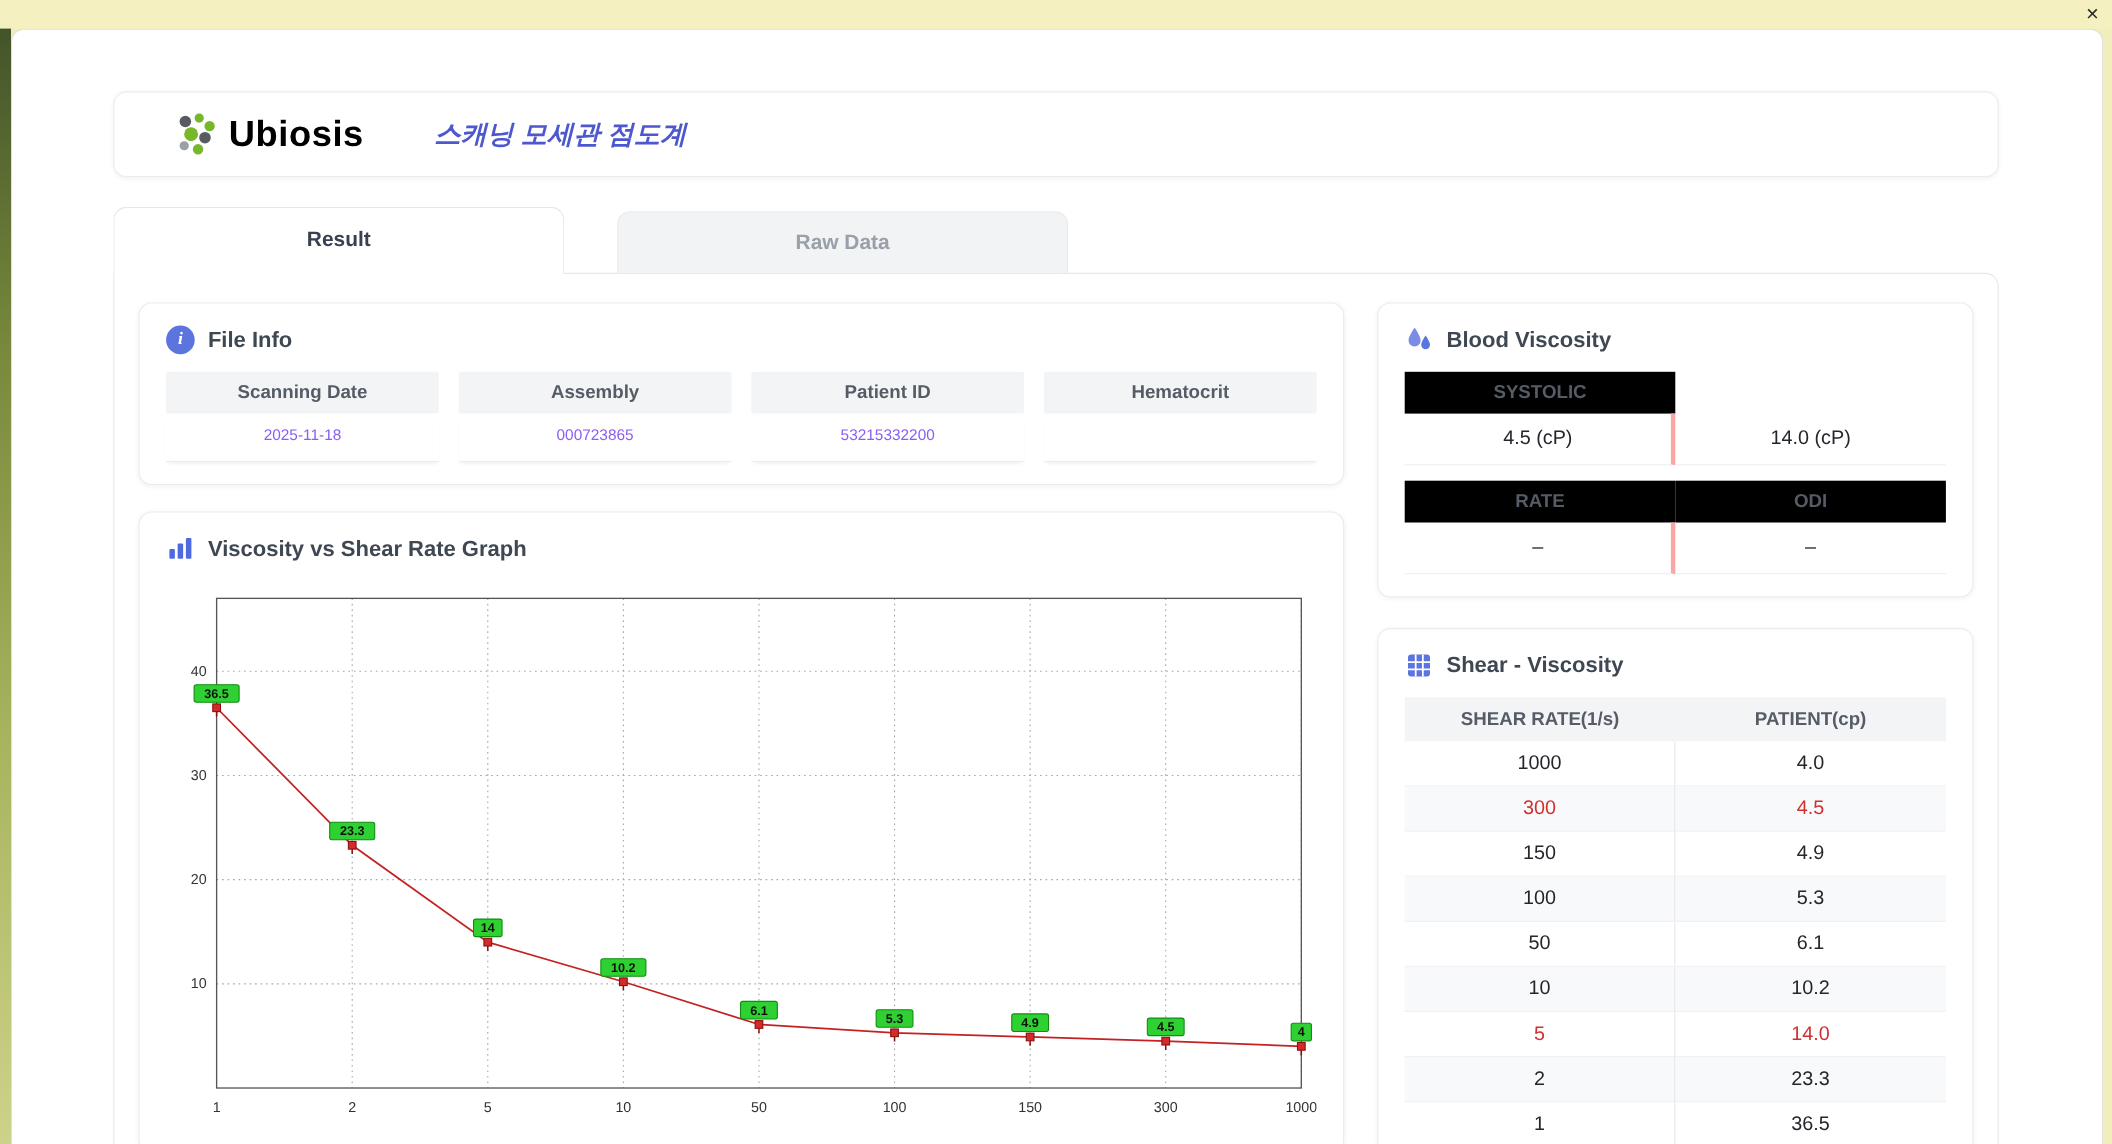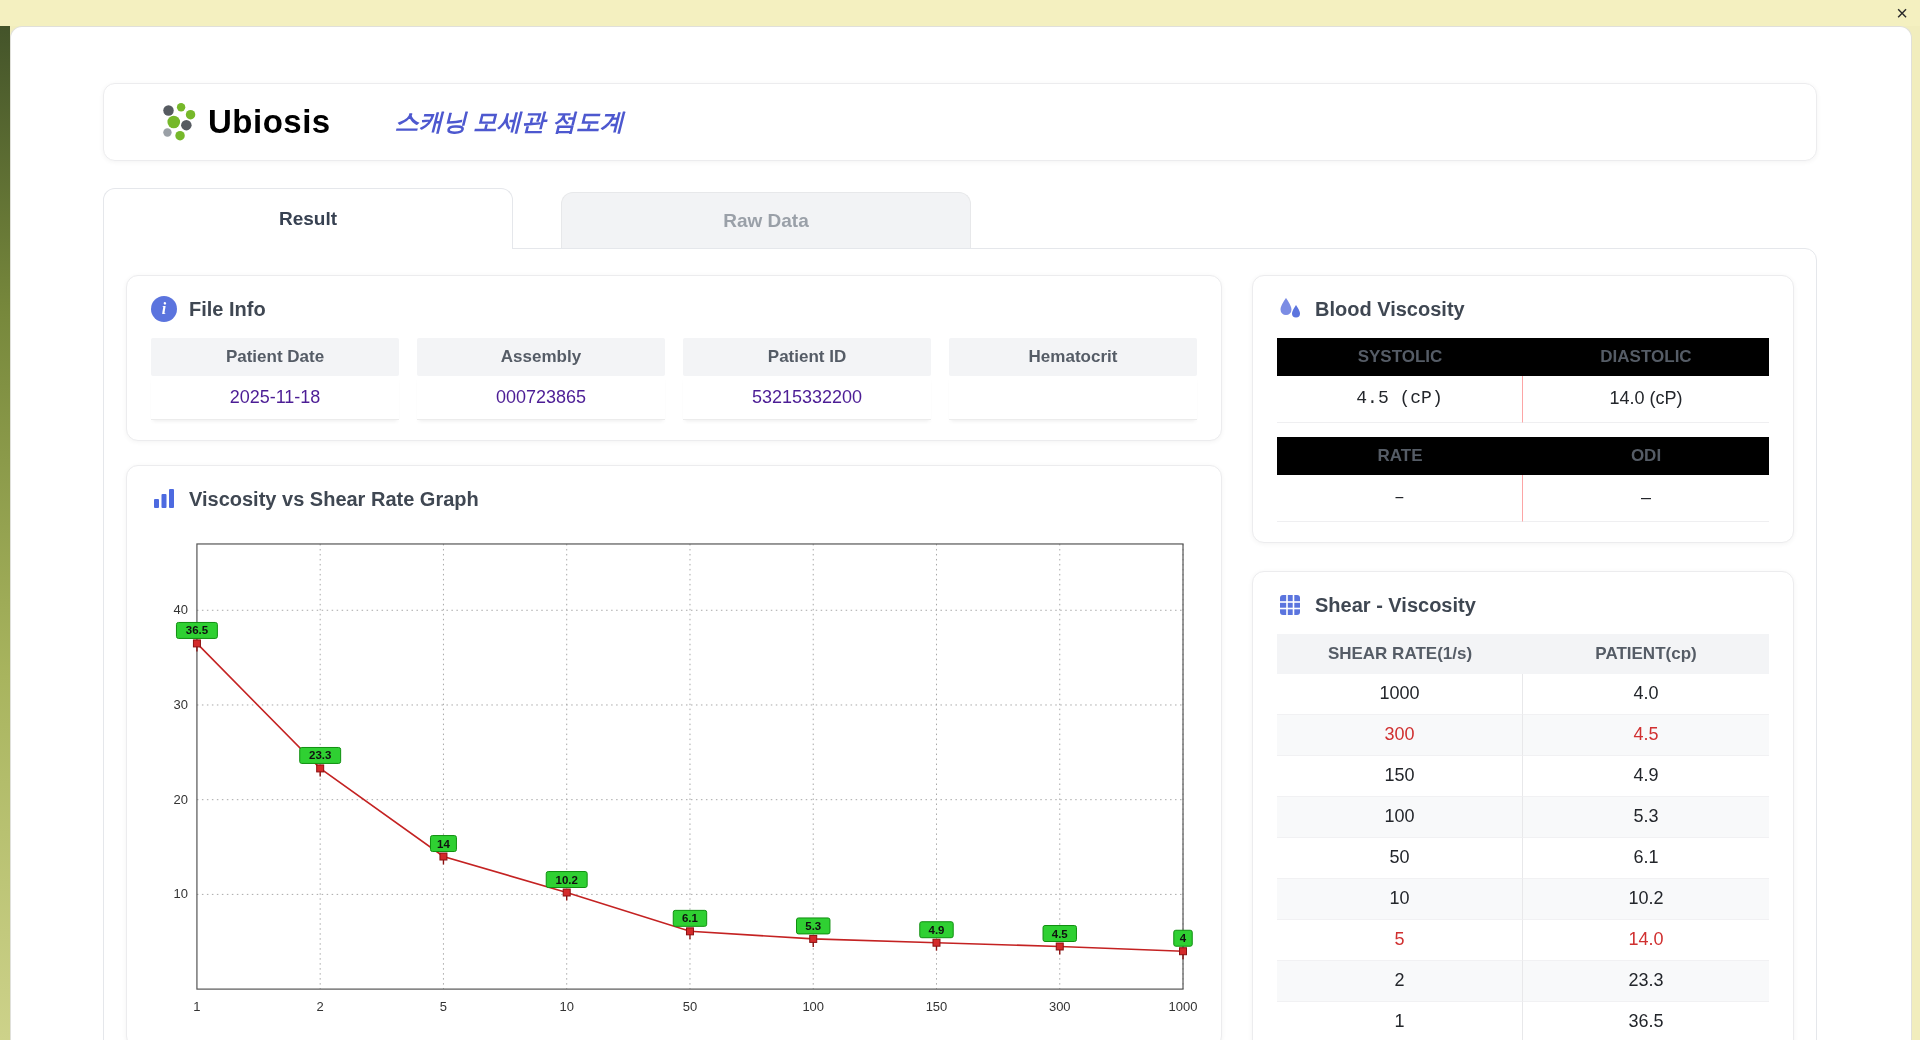--- a/index.html
+++ b/index.html
@@ -47,33 +47,33 @@
   .icon-badge { display:inline-flex; align-items:center; justify-content:center; flex:0 0 auto; }
   .info-circle { width:26px; height:26px; border-radius:50%; background:#5b74de; color:#fff;
     font-size:16px; font-weight:bold; font-family:"Liberation Serif", serif;
     display:flex; align-items:center; justify-content:center; font-style:italic; }
 
   
   .fi-fields { display:flex; gap:18px; }
   .fi-field { flex:1; }
   .fi-label { background:#f3f4f6; text-align:center; padding:9px 0; font-size:17px;
     color:#555c66; font-weight:bold; border-radius:2px; }
-  .fi-value { text-align:center; padding:11px 0; font-size:18px; color:#4c1d95;
+  .fi-value { text-align:center; padding:11px 0; font-size:14px; color:#8b5cf6;
     min-height:44px; border-bottom:1px solid #ececec;
     box-shadow:0 3px 4px -2px rgba(0,0,0,.08); }
 
   .mb24 { margin-bottom:24px; } .mb28 { margin-bottom:28px; }
 
   
   .bv-grid { display:grid; grid-template-columns:1fr 1fr; }
   .bv-h { background:#000000; text-align:center; padding:9px 0; font-size:17px;
     font-weight:bold; color:#555c66; }
   .bv-v { text-align:center; padding:12px 0 13px; font-size:18px; color:#23262b;
     border-bottom:1px solid #efeff1; }
-  .bv-v.first { border-right:1px solid #fca5a5;font-family:Liberation Mono, monospace; }
+  .bv-v.first { border-right:4px solid #fca5a5; }
   .bv-gap { height:14px; }
 
   
   .sv-head { display:grid; grid-template-columns:1fr 1fr; background:#f3f4f6; }
   .sv-head > div { text-align:center; padding:10px 0; font-weight:bold; font-size:17px; color:#555c66; }
   .sv-row { display:grid; grid-template-columns:1fr 1fr; }
   .sv-row.alt { background:#f8f9fa; }
   .sv-cell { text-align:center; padding:9px 0 10px; font-size:18px; color:#23262b;
     border-bottom:1px solid #f1f1f3; }
   .sv-cell.first { border-right:1px solid #e8e8ea; }
@@ -125,21 +125,21 @@
 
       <div class="col-left">
 
         <div class="card mb24">
           <div class="card-title-row">
             <span class="icon-badge info-circle">i</span>
             <span class="card-title">File Info</span>
           </div>
           <div class="fi-fields">
             <div class="fi-field">
-              <div class="fi-label">Patient Date</div>
+              <div class="fi-label">Scanning Date</div>
               <div class="fi-value">2025-11-18</div>
             </div>
             <div class="fi-field">
               <div class="fi-label">Assembly</div>
               <div class="fi-value">000723865</div>
             </div>
             <div class="fi-field">
               <div class="fi-label">Patient ID</div>
               <div class="fi-value">53215332200</div>
             </div>
@@ -236,21 +236,20 @@
             <span class="icon-badge">
               <svg width="26" height="26" viewBox="0 0 26 26">
                 <path d="M9 2 C9 2 3.5 9.5 3.5 13.5 a5.5 5.5 0 0 0 11 0 C14.5 9.5 9 2 9 2 Z" fill="#7b8ce4"></path>
                 <path d="M19 9 C19 9 15 14.5 15 17.5 a4 4 0 0 0 8 0 C23 14.5 19 9 19 9 Z" fill="#5b74de"></path>
               </svg>
             </span>
             <span class="card-title">Blood Viscosity</span>
           </div>
           <div class="bv-grid">
             <div class="bv-h">SYSTOLIC</div>
-            <div class="bv-h">DIASTOLIC</div>
           </div>
           <div class="bv-grid">
             <div class="bv-v first">4.5 (cP)</div>
             <div class="bv-v">14.0 (cP)</div>
           </div>
           <div class="bv-gap"></div>
           <div class="bv-grid">
             <div class="bv-h">RATE</div>
             <div class="bv-h">ODI</div>
           </div>

